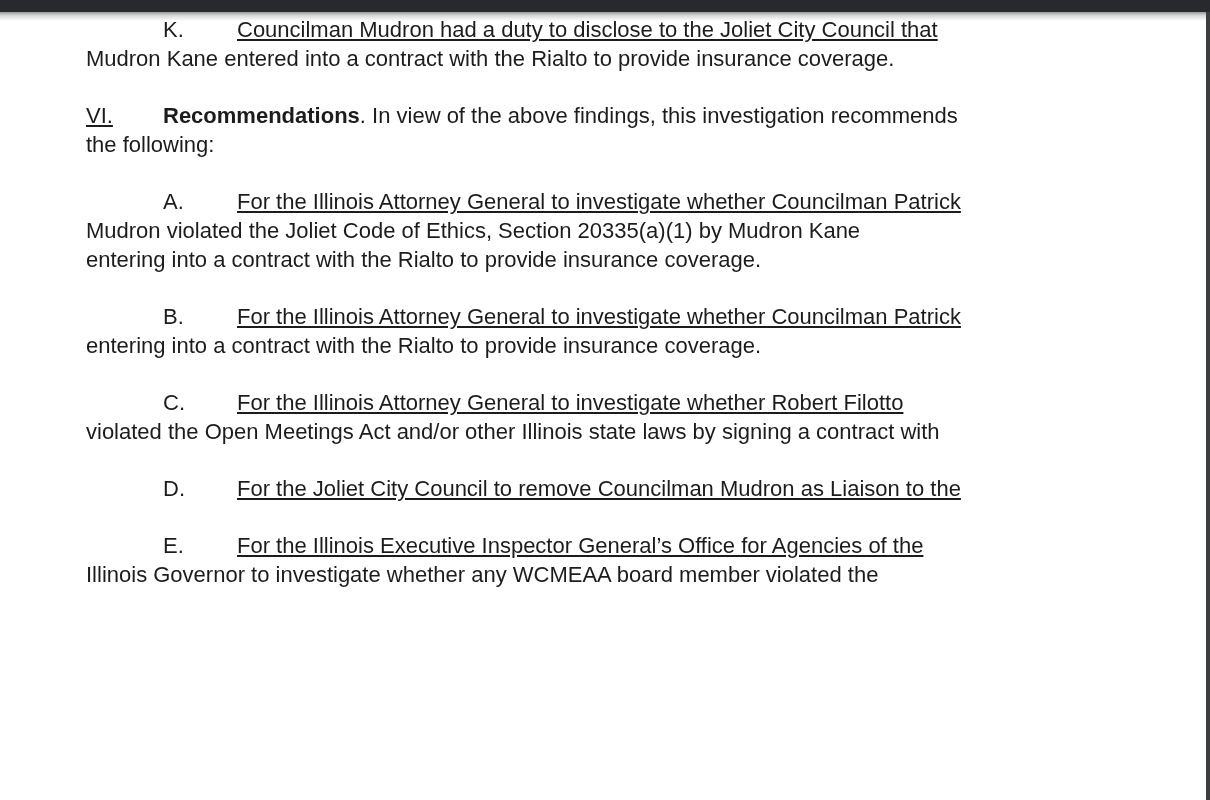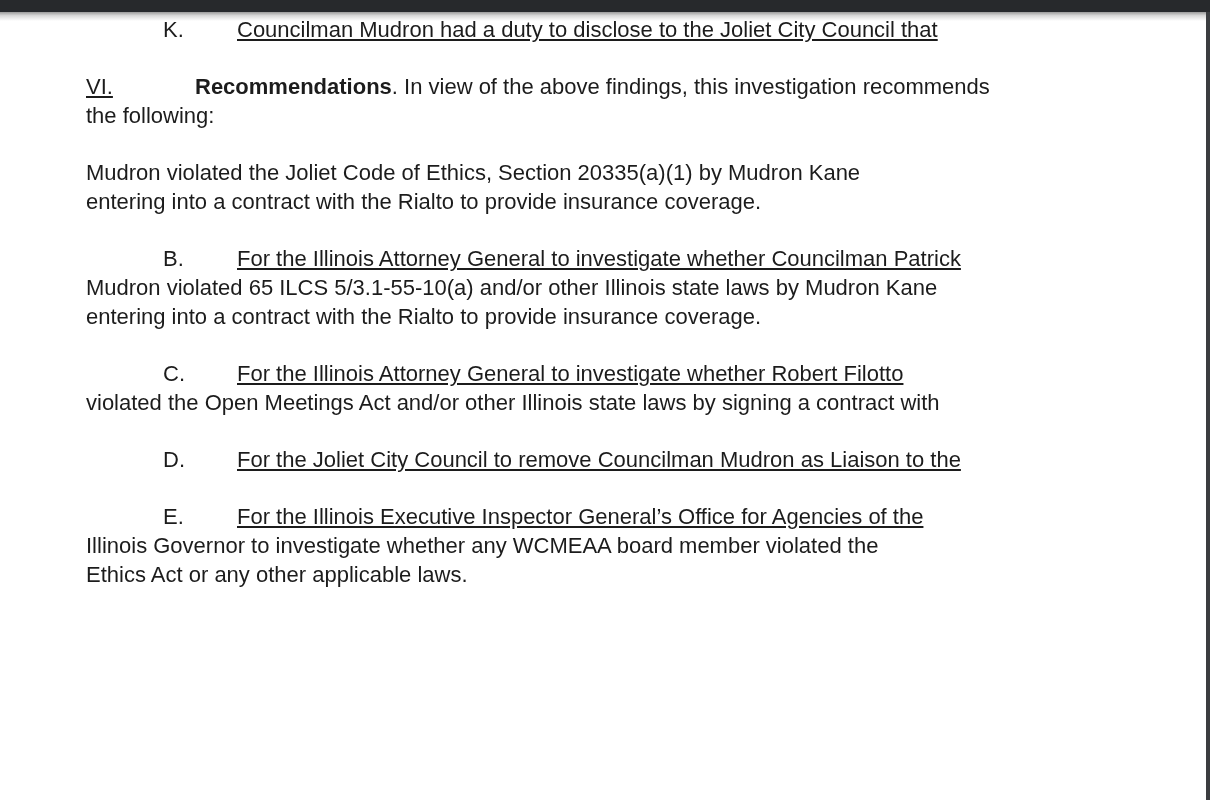--- a/index.html
+++ b/index.html
@@ -65,59 +65,59 @@
   .first { padding-left: 77px; text-decoration: underline; }
   .plabel {
     display: inline-block;
     width: 74px;
   }
   .plabel-wide {
     display: inline-block;
     width: 77px;
     text-decoration: underline;
   }
-  .bold { font-weight: 700; margin-left: 32px; }
+  .bold { font-weight: 700; }
 </style>
 </head>
 <body>
 
 <div class="top-bar"></div>
 <div class="top-shadow"></div>
 <div class="right-strip"></div>
 
 <main class="doc">
 
   <div class="para">
     <span class="line first"><span class="plabel">K.</span><span>Councilman Mudron had a duty to disclose to the Joliet City Council that</span></span>
+    <span class="line">Mudron Kane entered into a contract with the Rialto to provide insurance coverage.</span>
   </div>
 
   <div class="para">
     <span class="line"><span class="plabel-wide">VI.</span><span class="bold">Recommendations</span><span>. In view of the above findings, this investigation recommends</span></span>
     <span class="line">the following:</span>
   </div>
 
   <div class="para">
+    <span class="line first"><span class="plabel">A.</span><span>For the Illinois Attorney General to investigate whether Councilman Patrick</span></span>
     <span class="line">Mudron violated the Joliet Code of Ethics, Section 20335(a)(1) by Mudron Kane</span>
     <span class="line">entering into a contract with the Rialto to provide insurance coverage.</span>
   </div>
 
   <div class="para">
     <span class="line first"><span class="plabel">B.</span><span>For the Illinois Attorney General to investigate whether Councilman Patrick</span></span>
-    <span class="line">Mudron violated 65 ILCS 5/3.1-55-10(a) and/or other Illinois state laws by Mudron Kane</span>
     <span class="line">entering into a contract with the Rialto to provide insurance coverage.</span>
   </div>
 
   <div class="para">
     <span class="line first"><span class="plabel">C.</span><span>For the Illinois Attorney General to investigate whether Robert Filotto</span></span>
     <span class="line">violated the Open Meetings Act and/or other Illinois state laws by signing a contract with</span>
   </div>
 
   <div class="para">
     <span class="line first"><span class="plabel">D.</span><span>For the Joliet City Council to remove Councilman Mudron as Liaison to the</span></span>
   </div>
 
   <div class="para">
     <span class="line first"><span class="plabel">E.</span><span>For the Illinois Executive Inspector General’s Office for Agencies of the</span></span>
     <span class="line">Illinois Governor to investigate whether any WCMEAA board member violated the</span>
-    <span class="line">Ethics Act or any other applicable laws.</span>
   </div>
 
 </main>
 
 </body></html>

